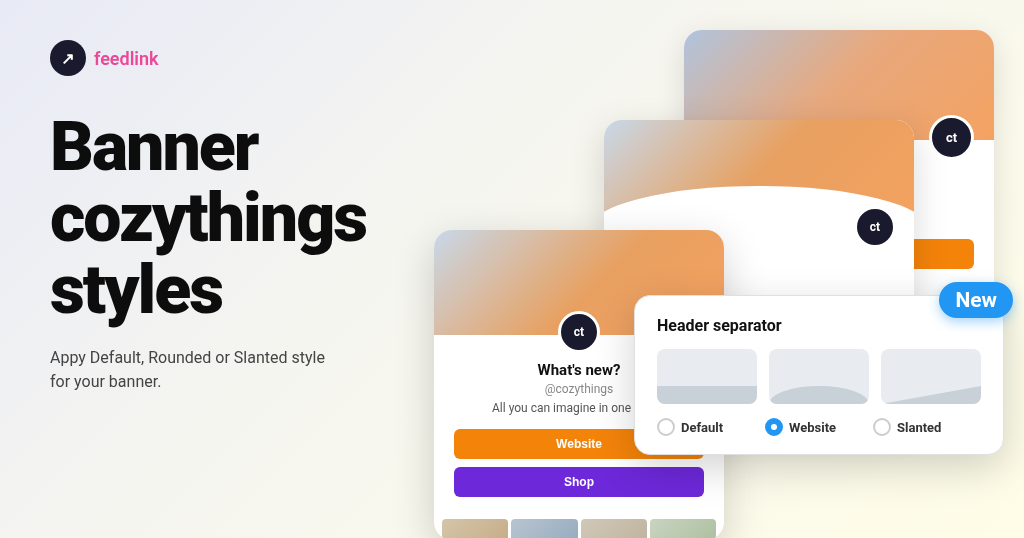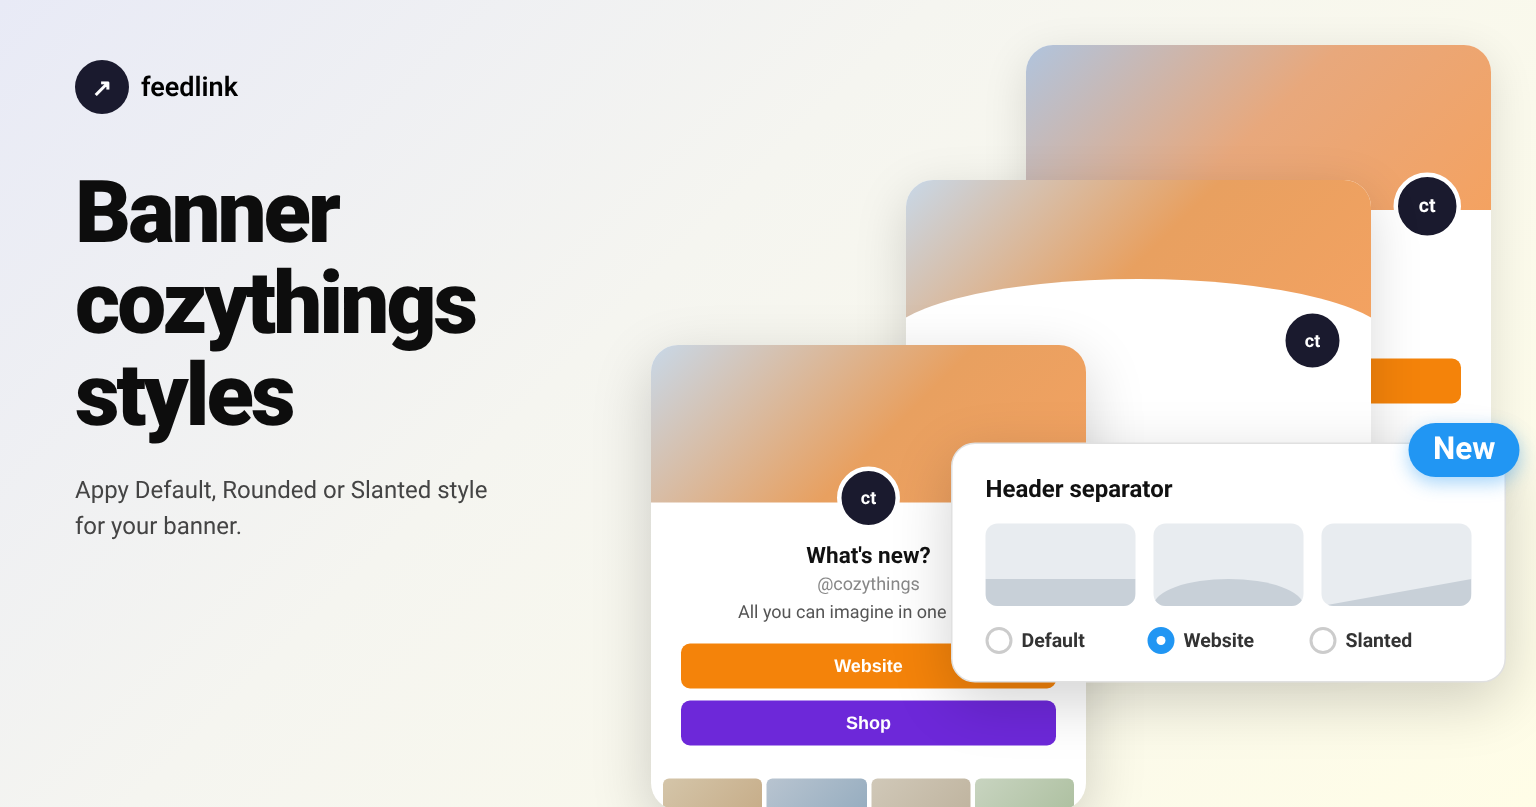--- a/index.html
+++ b/index.html
@@ -42,25 +42,25 @@
       align-items: center;
       justify-content: center;
       color: white;
       font-size: 16px;
       font-weight: bold;
     }
 
     .logo-text {
       font-size: 18px;
       font-weight: 600;
-      color: #000000;
+      color: #ec4899;
     }
 
     .main-title {
-      font-size: 58px;
+      font-size: 68px;
       font-weight: 900;
       color: #0d0d0d;
       line-height: 1.05;
       margin-bottom: 20px;
       letter-spacing: -2px;
     }
 
     .subtitle {
       font-size: 16px;
       color: #444;

